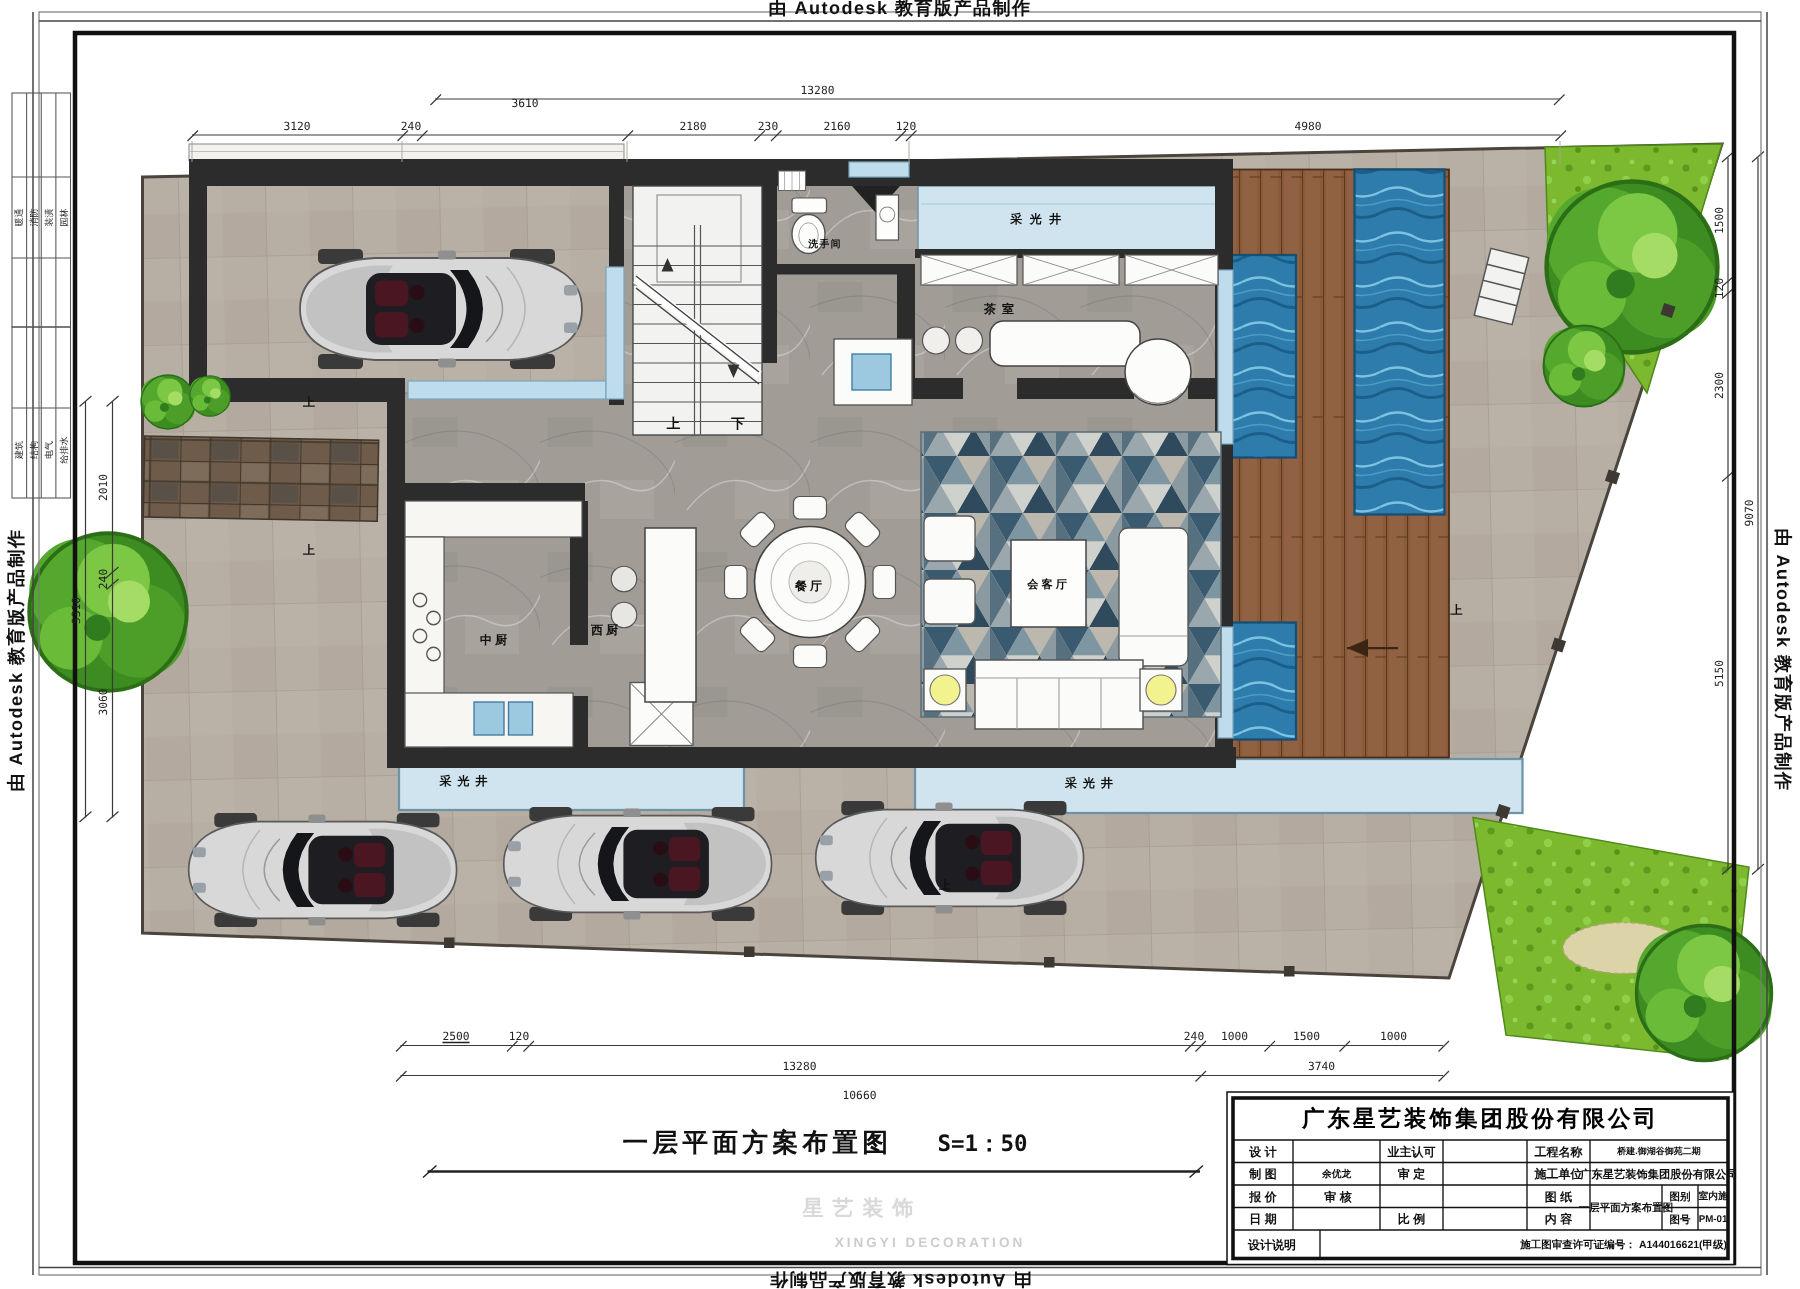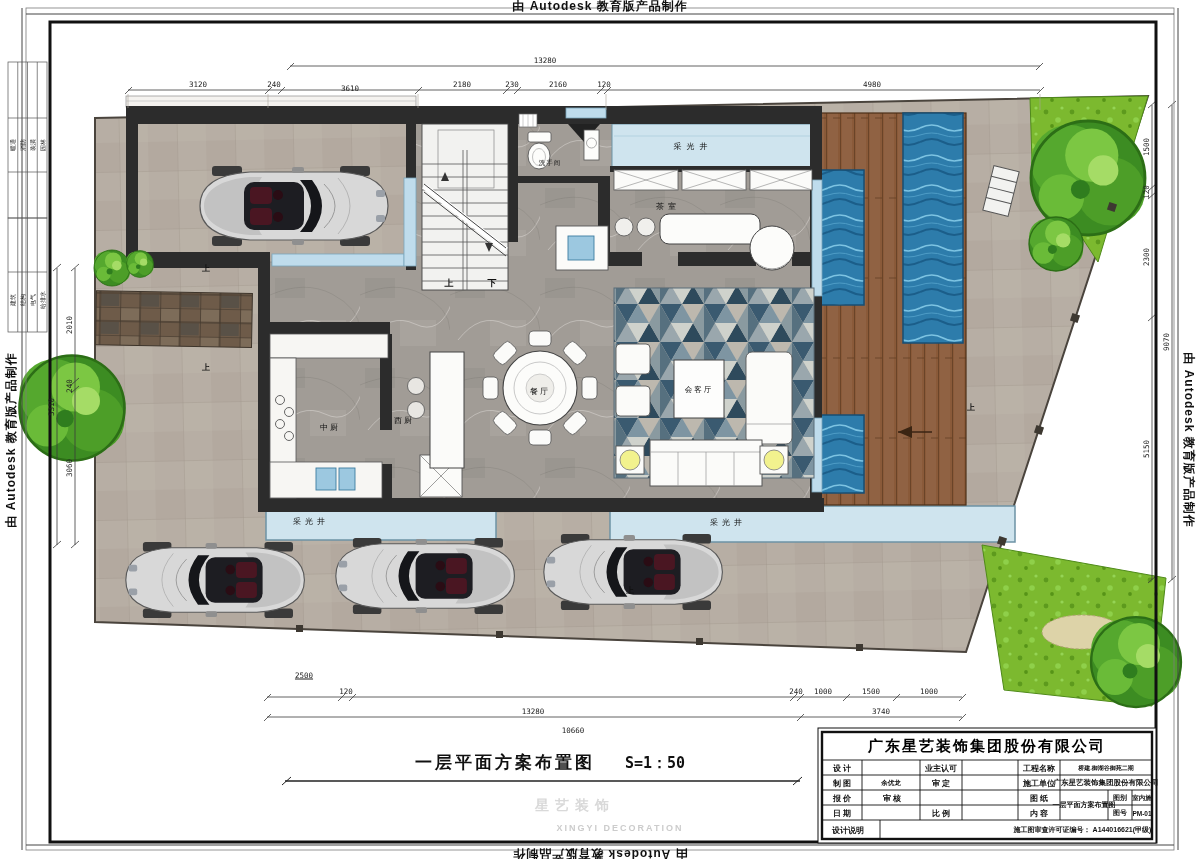--- a/index.html
+++ b/index.html
@@ -1,21 +1,21 @@
 <!DOCTYPE html>
 <html><head>
 <meta charset="utf-8">
 <style>
   html,body{margin:0;padding:0;background:#ffffff;}
   #sheet{position:relative;width:1200px;height:859px;background:#fff;overflow:hidden;
          font-family:"Liberation Sans",sans-serif;}
   #plan-svg{position:absolute;left:0;top:0;}
   .lbl{position:absolute;transform:translate(-50%,-50%);white-space:nowrap;color:#1b1b1b;}
   .stamp{font-size:12px;font-weight:bold;color:#111;letter-spacing:1px;}
-  .room{font-size:8px;font-weight:normal;letter-spacing:2px;color:#111;}
+  .room{font-size:8px;font-weight:bold;letter-spacing:2px;color:#111;}
   .dim{font-family:"DejaVu Sans Mono",monospace;font-size:7.5px;color:#222;}
   .rot-ccw{transform:translate(-50%,-50%) rotate(-90deg);}
   .rot-cw{transform:translate(-50%,-50%) rotate(90deg);}
   .rot-180{transform:translate(-50%,-50%) rotate(180deg);}
   .tb-lbl{font-size:8px;font-weight:bold;color:#111;}
   .tb-val{font-size:7.5px;font-weight:bold;color:#111;}
   .signoff{font-size:6px;color:#222;transform:translate(-50%,-50%) rotate(-90deg);}
   .up{font-size:9px;font-weight:bold;color:#111;}
   .wm{color:#d9d9d9;}
 </style>
@@ -441,28 +441,28 @@
   <div class="lbl up" style="left:449px;top:283px;">上</div>
   <div class="lbl up" style="left:492px;top:283px;">下</div>
   <div class="lbl up" style="left:206px;top:268px;font-size:8px;">上</div>
   <div class="lbl up" style="left:206px;top:367px;font-size:8px;">上</div>
   <div class="lbl up" style="left:630px;top:590px;font-size:8px;">上</div>
   <div class="lbl up" style="left:971px;top:407px;font-size:8px;">上</div>
 
   <div class="lbl dim" style="left:545px;top:60px;">13280</div>
   <div class="lbl dim" style="left:198px;top:84px;">3120</div>
   <div class="lbl dim" style="left:274px;top:84px;">240</div>
-  <div class="lbl dim" style="left:350px;top:88px;">3610</div>
+  <div class="lbl dim" style="left:350px;top:69px;">3610</div>
   <div class="lbl dim" style="left:462px;top:84px;">2180</div>
   <div class="lbl dim" style="left:512px;top:84px;text-align:right;">230</div>
   <div class="lbl dim" style="left:558px;top:84px;">2160</div>
   <div class="lbl dim" style="left:604px;top:84px;">120</div>
   <div class="lbl dim" style="left:872px;top:84px;">4980</div>
 
-  <div class="lbl dim" style="left:304px;top:675px;text-decoration:underline;">2500</div>
+  <div class="lbl dim" style="left:304px;top:691px;text-decoration:underline;">2500</div>
   <div class="lbl dim" style="left:346px;top:691px;">120</div>
   <div class="lbl dim" style="left:573px;top:730px;">10660</div>
   <div class="lbl dim" style="left:796px;top:691px;">240</div>
   <div class="lbl dim" style="left:823px;top:691px;">1000</div>
   <div class="lbl dim" style="left:871px;top:691px;">1500</div>
   <div class="lbl dim" style="left:929px;top:691px;">1000</div>
   <div class="lbl dim" style="left:533px;top:711px;">13280</div>
   <div class="lbl dim" style="left:881px;top:711px;">3740</div>
 
   <div class="lbl dim rot-ccw" style="left:69px;top:325px;">2010</div>

